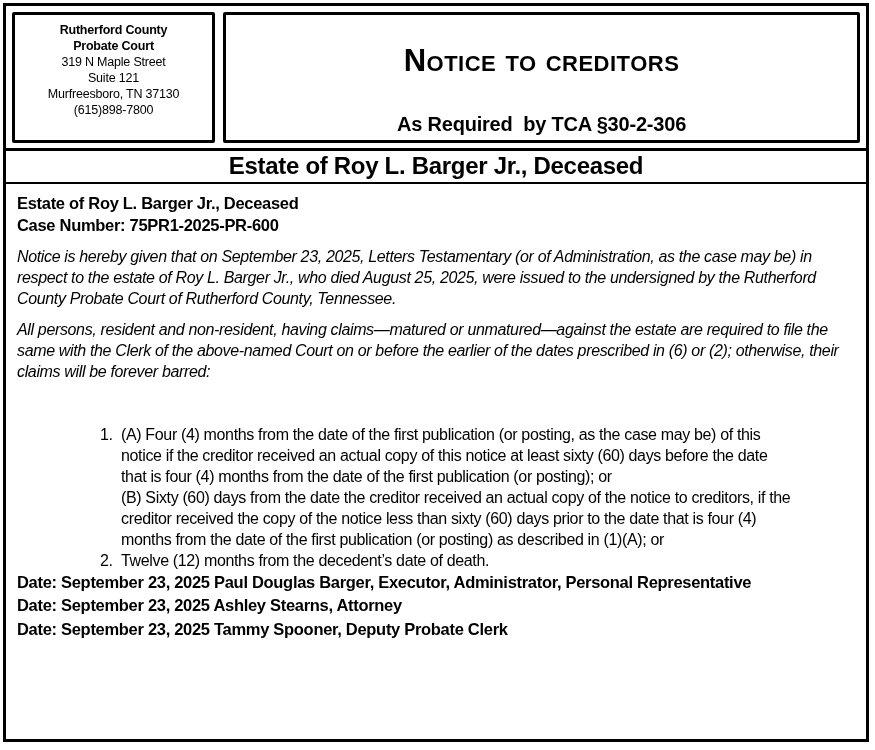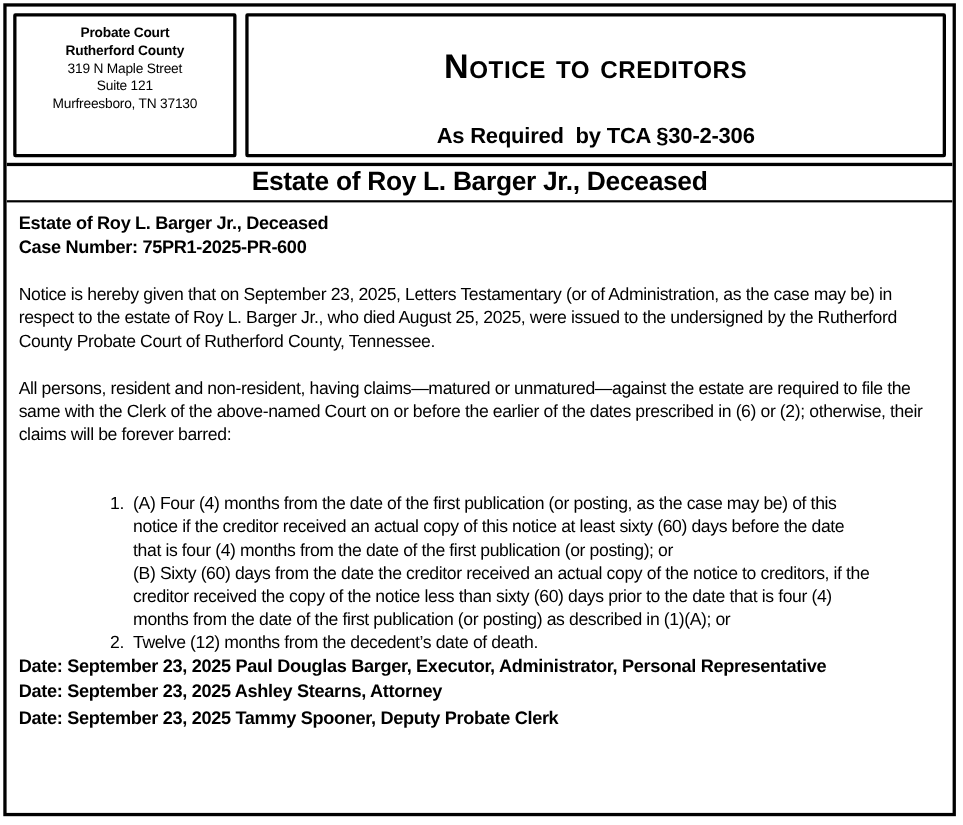--- a/index.html
+++ b/index.html
@@ -97,21 +97,21 @@
     font-size: 16px;
     line-height: 21px;
     letter-spacing: -0.35px;
   }
   .bold-line {
     font-weight: 700;
     font-size: 16.5px;
     line-height: 22px;
     letter-spacing: -0.3px;
   }
-  .para { margin-top: 22px; }
+  .para { margin-top: 10px; font-style: italic; }
   .list { margin-top: 42px; }
   .list-item {
     display: flex;
     margin-left: 83px;
   }
   .list-item .marker {
     width: 21px;
     flex: 0 0 21px;
   }
   .list-item .item-text {
@@ -128,25 +128,26 @@
   }
 </style>
 </head>
 <body>
 
 <div class="page">
 
   <div class="header-row">
 
     <div class="header-box court-box">
+      <div class="bold">Rutherford County</div>
       <div class="bold">Probate Court</div>
-      <div class="bold">Rutherford County</div>
       <div>319 N Maple Street</div>
       <div>Suite 121</div>
       <div>Murfreesboro, TN 37130</div>
+      <div>(615)898-7800</div>
     </div>
 
     <div class="header-box notice-box">
       <div class="notice-title">Notice to Creditors</div>
       <div class="notice-subtitle">As Required  by TCA §30-2-306</div>
     </div>
 
 
   </div>
 

